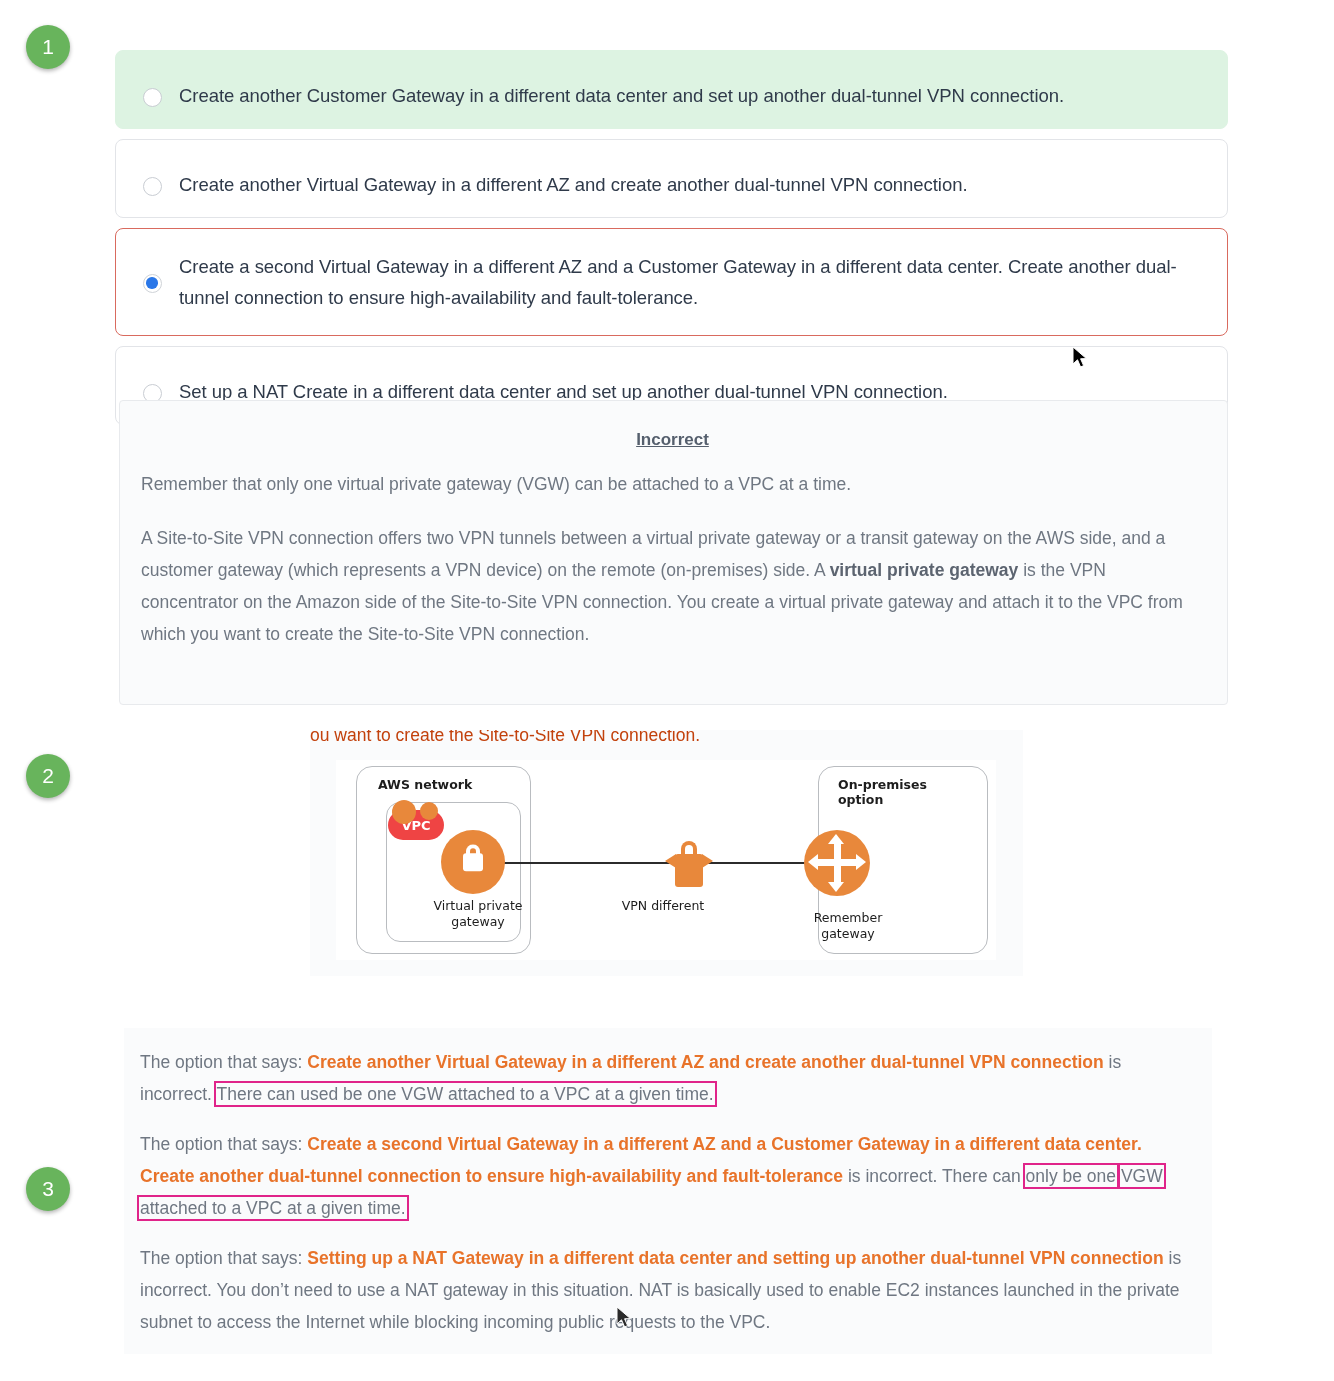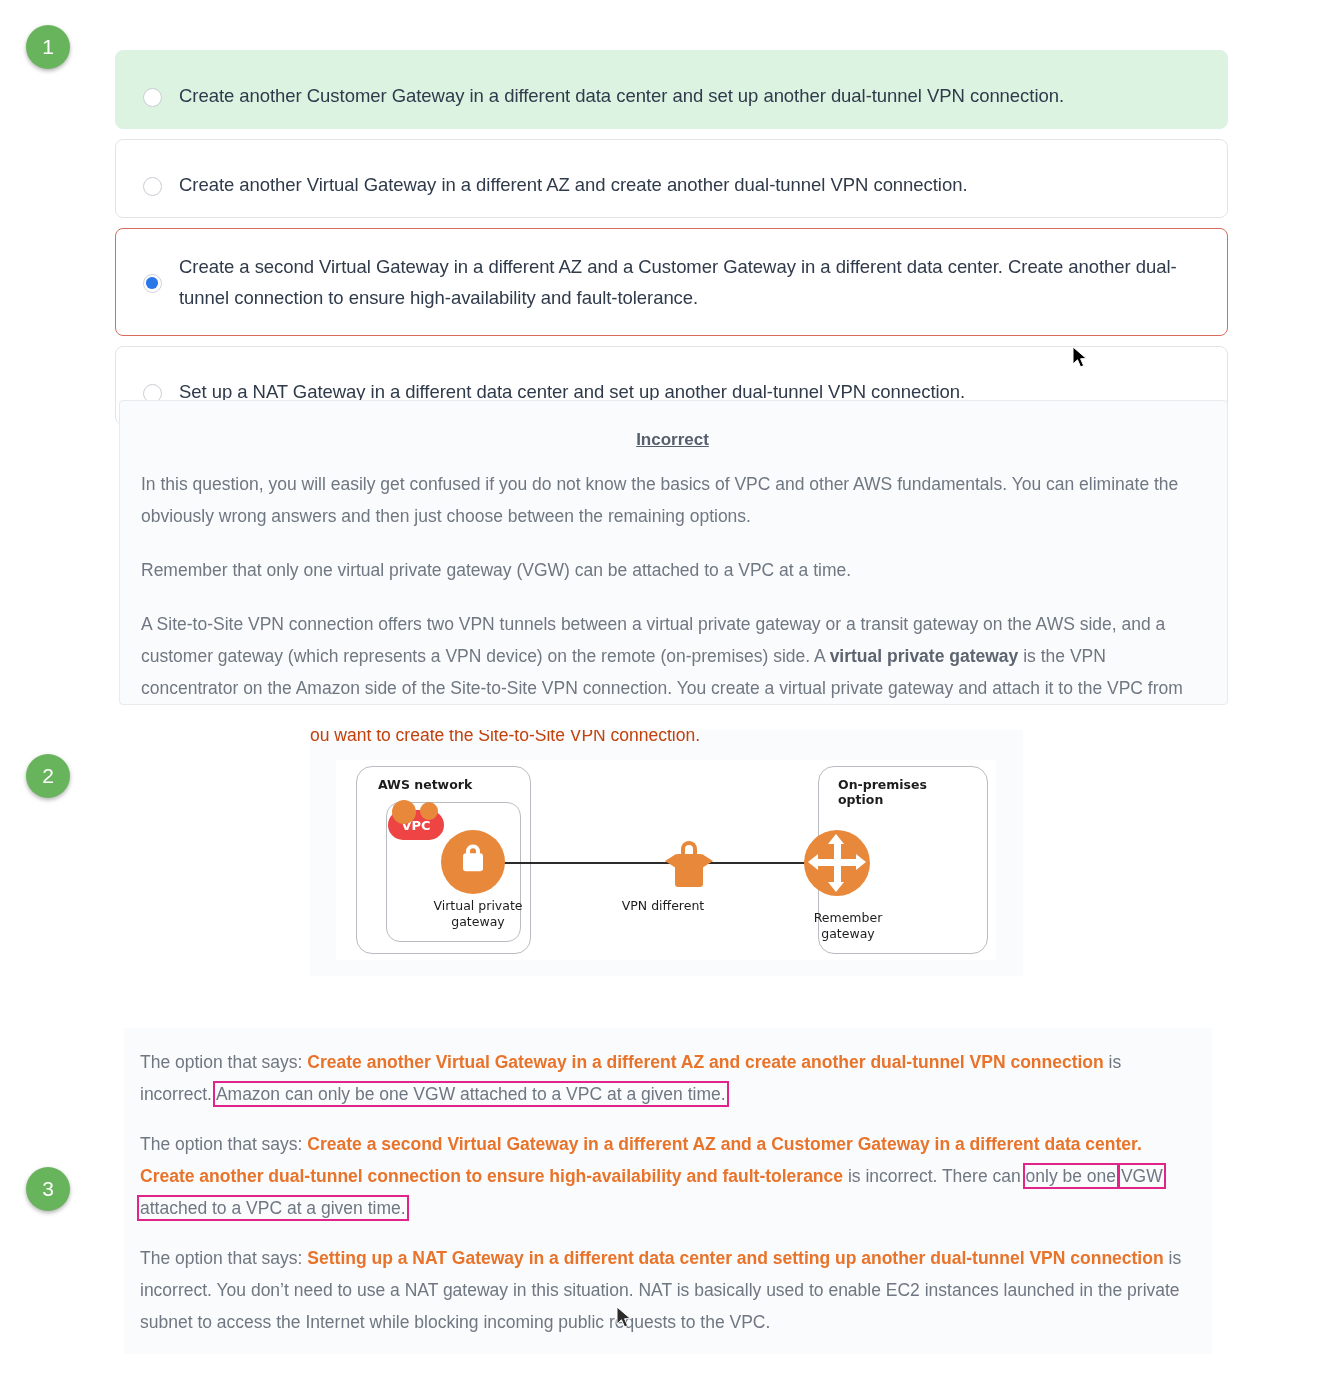--- a/index.html
+++ b/index.html
@@ -337,28 +337,27 @@
     <span class="option-text">Create another Virtual Gateway in a different AZ and create another dual-tunnel VPN connection.</span>
   </div>
 
   <div class="option selected-wrong">
     <span class="radio checked"></span>
     <span class="option-text">Create a second Virtual Gateway in a different AZ and a Customer Gateway in a different data center. Create another dual-tunnel connection to ensure high-availability and fault-tolerance.</span>
   </div>
 
   <div class="option">
     <span class="radio"></span>
-    <span class="option-text">Set up a NAT Gateway in a different data center and set up another dual-tunnel VPN connection.</span>
+    <span class="option-text">Set up a NAT Create in a different data center and set up another dual-tunnel VPN connection.</span>
   </div>
 
 </div>
 
 <div class="explanation">
   <div class="verdict">Incorrect</div>
-  <p class="exp-p">In this question, you will easily get confused if you do not know the basics of VPC and other AWS fundamentals. You can eliminate the obviously wrong answers and then just choose between the remaining options.</p>
   <p class="exp-p">Remember that only one virtual private gateway (VGW) can be attached to a VPC at a time.</p>
   <p class="exp-p"><span>A Site-to-Site VPN connection offers two VPN tunnels between a virtual private gateway or a transit gateway on the AWS side, and a customer gateway (which represents a VPN device) on the remote (on-premises) side. A </span><b>virtual private gateway</b><span> is the VPN concentrator on the Amazon side of the Site-to-Site VPN connection. You create a virtual private gateway and attach it to the VPC from which you want to create the Site-to-Site VPN connection.</span></p>
 </div>
 
 <div class="diagram-wrap">
   <div class="clipped-line">ou want to create the Site-to-Site VPN connection.</div>
 
   <div class="diagram">
 
     <div class="net-box" id="aws-box"></div>
@@ -401,21 +400,21 @@
 gateway</div>
     <div class="node-label" id="vpn-label">VPN different</div>
     <div class="node-label" id="cgw-label" style="white-space:pre-line">Remember
 gateway</div>
 
   </div>
 </div>
 
 <div class="analysis">
 
-  <p class="an-p"><span>The option that says: </span><span class="opt-hl">Create another Virtual Gateway in a different AZ and create another dual-tunnel VPN connection</span><span> is incorrect. </span><span class="boxed">Amazon can only be one VGW attached to a VPC at a given time.</span></p>
+  <p class="an-p"><span>The option that says: </span><span class="opt-hl">Create another Virtual Gateway in a different AZ and create another dual-tunnel VPN connection</span><span> is incorrect. </span><span class="boxed">There can used be one VGW attached to a VPC at a given time.</span></p>
 
   <p class="an-p"><span>The option that says: </span><span class="opt-hl">Create a second Virtual Gateway in a different AZ and a Customer Gateway in a different data center. Create another dual-tunnel connection to ensure high-availability and fault-tolerance</span><span> is incorrect. There can </span><span class="boxed">only be one</span> <span class="boxed">VGW attached to a VPC at a given time.</span></p>
 
   <p class="an-p"><span>The option that says: </span><span class="opt-hl">Setting up a NAT Gateway in a different data center and setting up another dual-tunnel VPN connection</span><span> is incorrect. You don’t need to use a NAT gateway in this situation. NAT is basically used to enable EC2 instances launched in the private subnet to access the Internet while blocking incoming public requests to the VPC.</span></p>
 
 </div>
 
 <svg class="cursor" id="cursor-1" viewBox="0 0 17 24">
   <path d="M1 1 L1 18 L5.5 13.8 L8.6 21 L11.6 19.6 L8.6 12.8 L14.4 12.6 Z" fill="#000000" stroke="#ffffff" stroke-width="1"></path>
 </svg>

